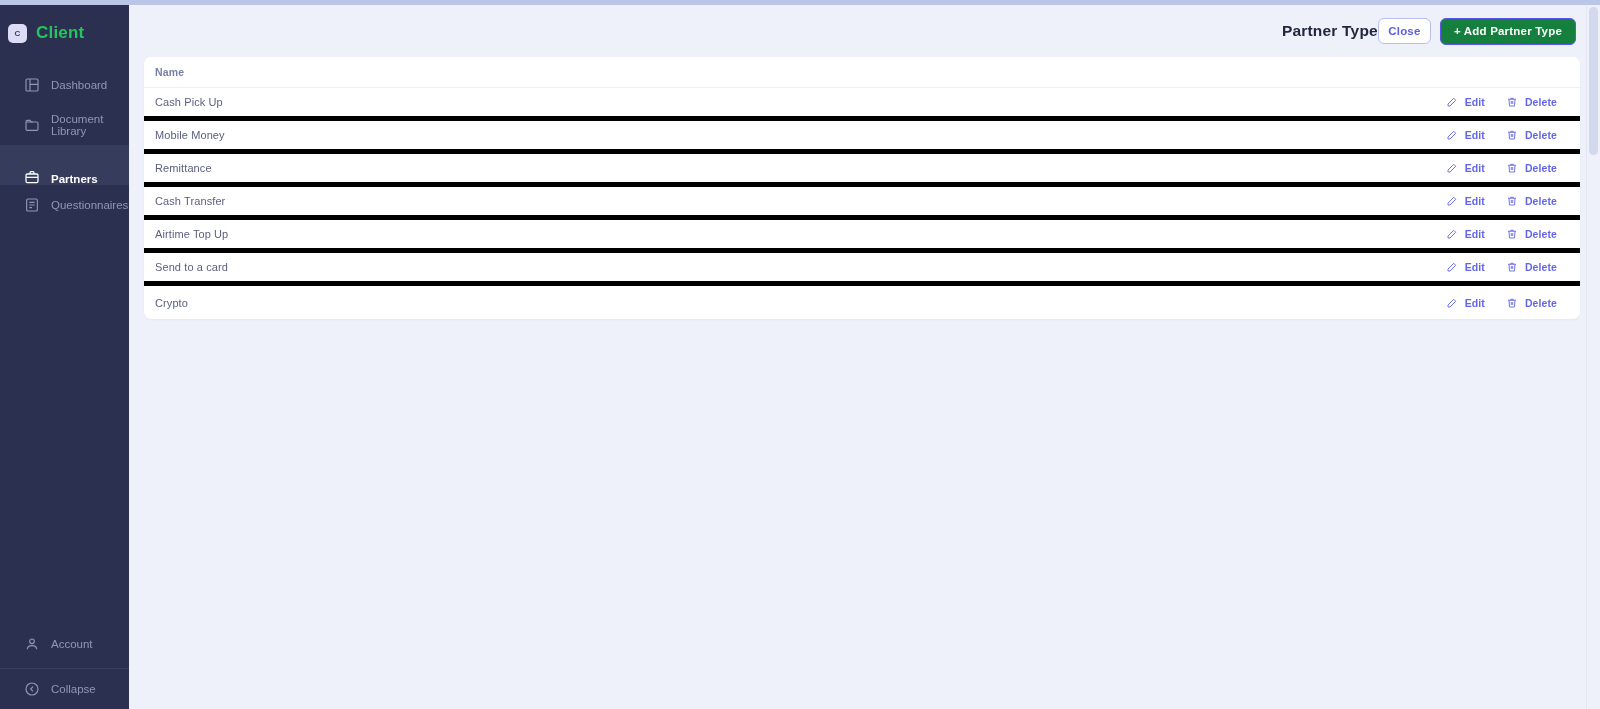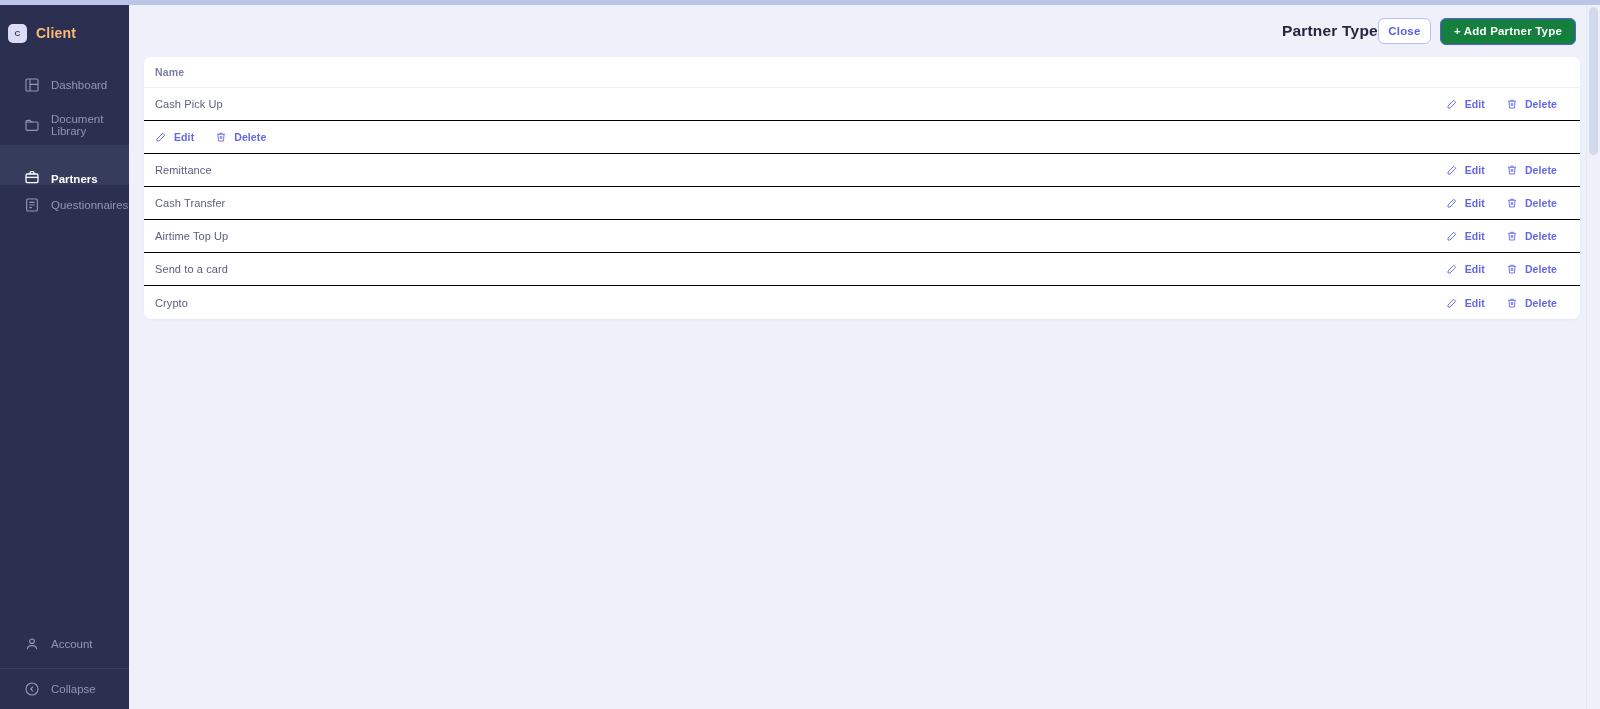--- a/index.html
+++ b/index.html
@@ -36,21 +36,21 @@
   .brand-badge {
     width: 19px; height: 19px;
     border-radius: 5px;
     background: #dcdcf7;
     color: #3b4066;
     font-size: 8px; font-weight: 700;
     display: flex; align-items: center; justify-content: center;
     flex: none;
   }
   .brand-name {
-    font-size: 14px; font-weight: 700; color: #fdba74;
+    font-size: 17px; font-weight: 700; color: #22c55e;
     letter-spacing: .2px;
   }
 
   .nav { margin-top: 16px; }
   .nav-item {
     display: flex; align-items: center; gap: 11px;
     height: 40px;
     padding-left: 24px;
     font-size: 11.5px;
     color: #9097b5;
@@ -116,21 +116,21 @@
     border-bottom: 1px solid #eef0f6;
   }
   .th {
     font-size: 10.5px; font-weight: 700;
     color: #7a7fa6;
     letter-spacing: .2px;
   }
   .row {
     height: 33px;
     display: flex; align-items: center;
-    border-bottom: 1px solid #000000;
+    border-bottom: 5px solid #000000;
     padding-left: 11px; padding-right: 23px;
   }
   .row:last-child { border-bottom: none; }
   .row-name {
     font-size: 11px; color: #5a5f7e; flex: 1;
     letter-spacing: .1px;
   }
   .row-actions { display: flex; align-items: flex-end; gap: 21px; }
   .action {
     display: inline-flex; align-items: center; gap: 7px;
@@ -271,20 +271,21 @@
           <path d="M9.5 6.5V4.5h5v2"></path>
           <path d="M6 6.5l1 13.5h10l1-13.5"></path>
           <path d="M10.5 10v6M13.5 10v6"></path>
         </svg>
         <span>Delete</span>
       </span>
     </div>
   </div>
 
   <div class="row">
+    <div class="row-name">Mobile Money</div>
     <div class="row-actions">
       <span class="action">
         <svg viewBox="0 0 24 24" fill="none" stroke="currentColor" stroke-width="1.8">
           <path d="M15.5 4.5l4 4L8 20H4v-4z"></path>
         </svg>
         <span>Edit</span>
       </span>
       <span class="action">
         <svg viewBox="0 0 24 24" fill="none" stroke="currentColor" stroke-width="1.8">
           <path d="M4 6.5h16"></path>

